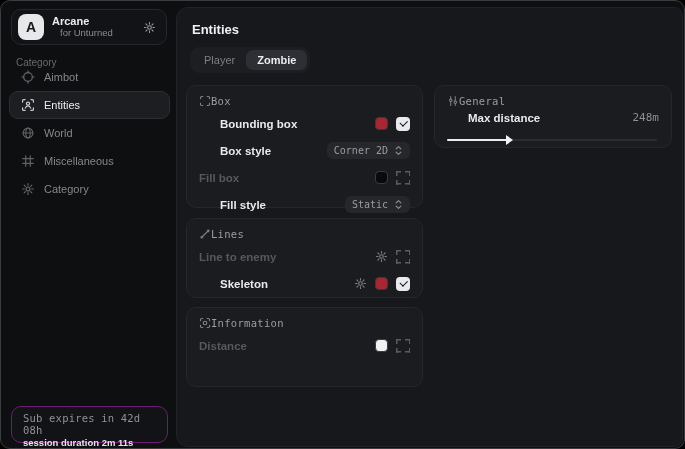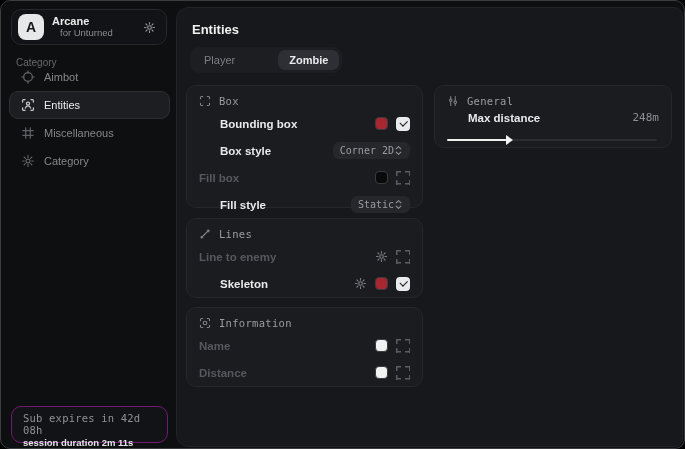--- a/index.html
+++ b/index.html
@@ -23,26 +23,26 @@
   .nav-item span.lbl { font-size:11px; }
   .nav-item.active { background:#1d1e22; border-color:#2d2e32; color:#ececee; }
   .nav-item.active .nico { color:#c9cbcf; }
   .foot-card { position:absolute; left:10px; bottom:5px; width:157px; height:37px; background:#121316; border:1px solid #701a75; border-radius:10px; padding:5px 11px 0; }
   .foot-line1 { font-size:10.5px; color:#8f9195; letter-spacing:0.2px; }
   .foot-line2 { font-size:9.5px; font-weight:bold; color:#e4e5e7; margin-top:1px; }
 
   
   .panel { position:absolute; left:175px; top:6px; right:1px; bottom:1px; background:#17181b; border:1px solid #222327; border-radius:12px 9px 9px 12px; }
   .panel-title { position:absolute; left:15px; top:14px; font-size:13px; font-weight:bold; color:#f1f1f2; }
-  .tabbar { position:absolute; left:13px; top:39px; background:#1d1e21; border-radius:9px; padding:3px; display:flex;gap:32px; }
+  .tabbar { position:absolute; left:13px; top:39px; background:#1d1e21; border-radius:9px; padding:3px; display:flex; }
   .tab { font-size:11px; padding:4px 11px; border-radius:7px; color:#7d7f84; cursor:default; }
   .tab.active { background:#2e2f34; color:#eaebed; font-weight:bold; }
 
   .card { position:absolute; background:#1b1c1f; border:1px solid #26272b; border-radius:10px; padding:9px 12px; }
-  .card-head { display:flex; align-items:center; gap:8px; color:#94969b; }
+  .card-head { display:flex; align-items:center; gap:0; color:#94969b; }
   .card-head .hico { display:flex; color:#808287; }
   .card-head .htxt { font-size:10.5px; letter-spacing:0.3px; color:#9b9da1; }
   .row { display:flex; align-items:center; justify-content:space-between; height:21px; margin-top:6px; }
   .row-label { font-size:11.5px; font-weight:600; }
   .row-label.on { color:#e8e9eb;padding-left:21px; }
   .row-label.off { color:#56585d; }
   .controls { display:flex; align-items:center; gap:8px; }
 
   .swatch { width:13px; height:13px; border-radius:4px; border:1px solid #3a3b3e; }
   .cb { width:14px; height:14px; position:relative; }
@@ -51,21 +51,21 @@
   .cb.unchecked { background:
       linear-gradient(#5a5c61,#5a5c61) left 0 top 0/5px 1.5px,
       linear-gradient(#5a5c61,#5a5c61) left 0 top 0/1.5px 5px,
       linear-gradient(#5a5c61,#5a5c61) right 0 top 0/5px 1.5px,
       linear-gradient(#5a5c61,#5a5c61) right 0 top 0/1.5px 5px,
       linear-gradient(#5a5c61,#5a5c61) left 0 bottom 0/5px 1.5px,
       linear-gradient(#5a5c61,#5a5c61) left 0 bottom 0/1.5px 5px,
       linear-gradient(#5a5c61,#5a5c61) right 0 bottom 0/5px 1.5px,
       linear-gradient(#5a5c61,#5a5c61) right 0 bottom 0/1.5px 5px;
     background-repeat:no-repeat; }
-  .dropdown { display:flex; align-items:center; background:#26272b; border-radius:6px; padding:3px 7px; color:#9a9ca1; font-size:10px; }
+  .dropdown { display:flex; align-items:center; gap:6px; background:#26272b; border-radius:6px; padding:3px 7px; color:#9a9ca1; font-size:10px; }
   .dropdown .dico { display:flex; color:#8b8d91; }
   .row-gear { display:flex; color:#7c7e83; }
 
   
   .gen-row { margin-top:0; }
   .gen-value { font-size:11px; color:#8d8f94; }
   .slider { position:relative; margin-top:8px; height:8px; cursor:default; }
   .slider .track { position:absolute; left:0; right:2px; top:3px; height:2px; background:#2c2d31; border-radius:2px; }
   .slider .fill { position:absolute; left:0; top:3px; height:2px; background:#eceded; border-radius:2px; }
   .slider .thumb { position:absolute; top:-1px; margin-left:-2px; width:0; height:0; border-left:7px solid #f2f3f4; border-top:5px solid transparent; border-bottom:5px solid transparent; }
@@ -108,20 +108,30 @@
               <svg width="14" height="14" viewBox="0 0 16 16" fill="none" stroke="currentColor" stroke-width="1.4" stroke-linecap="round" stroke-linejoin="round">
                 <path d="M1.8 4.6V3.2c0-.8.6-1.4 1.4-1.4h1.4M11.4 1.8h1.4c.8 0 1.4.6 1.4 1.4v1.4M14.2 11.4v1.4c0 .8-.6 1.4-1.4 1.4h-1.4M4.6 14.2H3.2c-.8 0-1.4-.6-1.4-1.4v-1.4"></path>
                 <circle cx="8" cy="6.4" r="1.8"></circle>
                 <path d="M4.9 11.6c.6-1.8 1.7-2.7 3.1-2.7s2.5.9 3.1 2.7"></path>
               </svg>
             </span>
         <span class="lbl">Entities</span>
       </div>
       <div class="nav-item">
         <span class="nico">
+              <svg width="14" height="14" viewBox="0 0 16 16" fill="none" stroke="currentColor" stroke-width="1.3" stroke-linecap="round">
+                <circle cx="8" cy="8" r="5.6"></circle>
+                <ellipse cx="8" cy="8" rx="2.5" ry="5.6"></ellipse>
+                <path d="M2.4 8h11.2"></path>
+              </svg>
+            </span>
+        <span class="lbl">World</span>
+      </div>
+      <div class="nav-item">
+        <span class="nico">
               <svg width="14" height="14" viewBox="0 0 16 16" fill="none" stroke="currentColor" stroke-width="1.4" stroke-linecap="round">
                 <path d="M2 5.4h12M2 10.6h12M5.4 2v12M10.6 2v12"></path>
               </svg>
             </span>
         <span class="lbl">Miscellaneous</span>
       </div>
       <div class="nav-item">
         <span class="nico">
               <svg width="14" height="14" viewBox="0 0 16 16" fill="none" stroke="currentColor" stroke-width="1.4" stroke-linecap="round">
                 <circle cx="8" cy="8" r="2.2"></circle>
@@ -238,27 +248,20 @@
       <div class="card-head">
         <span class="hico">
               <svg width="12" height="12" viewBox="0 0 16 16" fill="none" stroke="currentColor" stroke-width="1.5" stroke-linecap="round">
                 <path d="M2 5V3.5A1.5 1.5 0 0 1 3.5 2H5M11 2h1.5A1.5 1.5 0 0 1 14 3.5V5M14 11v1.5a1.5 1.5 0 0 1-1.5 1.5H11M5 14H3.5A1.5 1.5 0 0 1 2 12.5V11"></path>
                 <circle cx="8" cy="8" r="2.4"></circle>
               </svg>
             </span>
         <span class="htxt mono">Information</span>
       </div>
       <div class="row">
-        <span class="row-label off">Name</span>
-        <span class="controls">
-          <span class="swatch" style="background: rgb(242, 242, 243);"></span>
-          <span class="cb unchecked"></span>
-        </span>
-      </div>
-      <div class="row">
         <span class="row-label off">Distance</span>
         <span class="controls">
           <span class="swatch" style="background: rgb(242, 242, 243);"></span>
           <span class="cb unchecked"></span>
         </span>
       </div>
     </div>
 
     <div class="card" style="left:257px; top:77px; width:238px; height:63px;">
       <div class="card-head">

